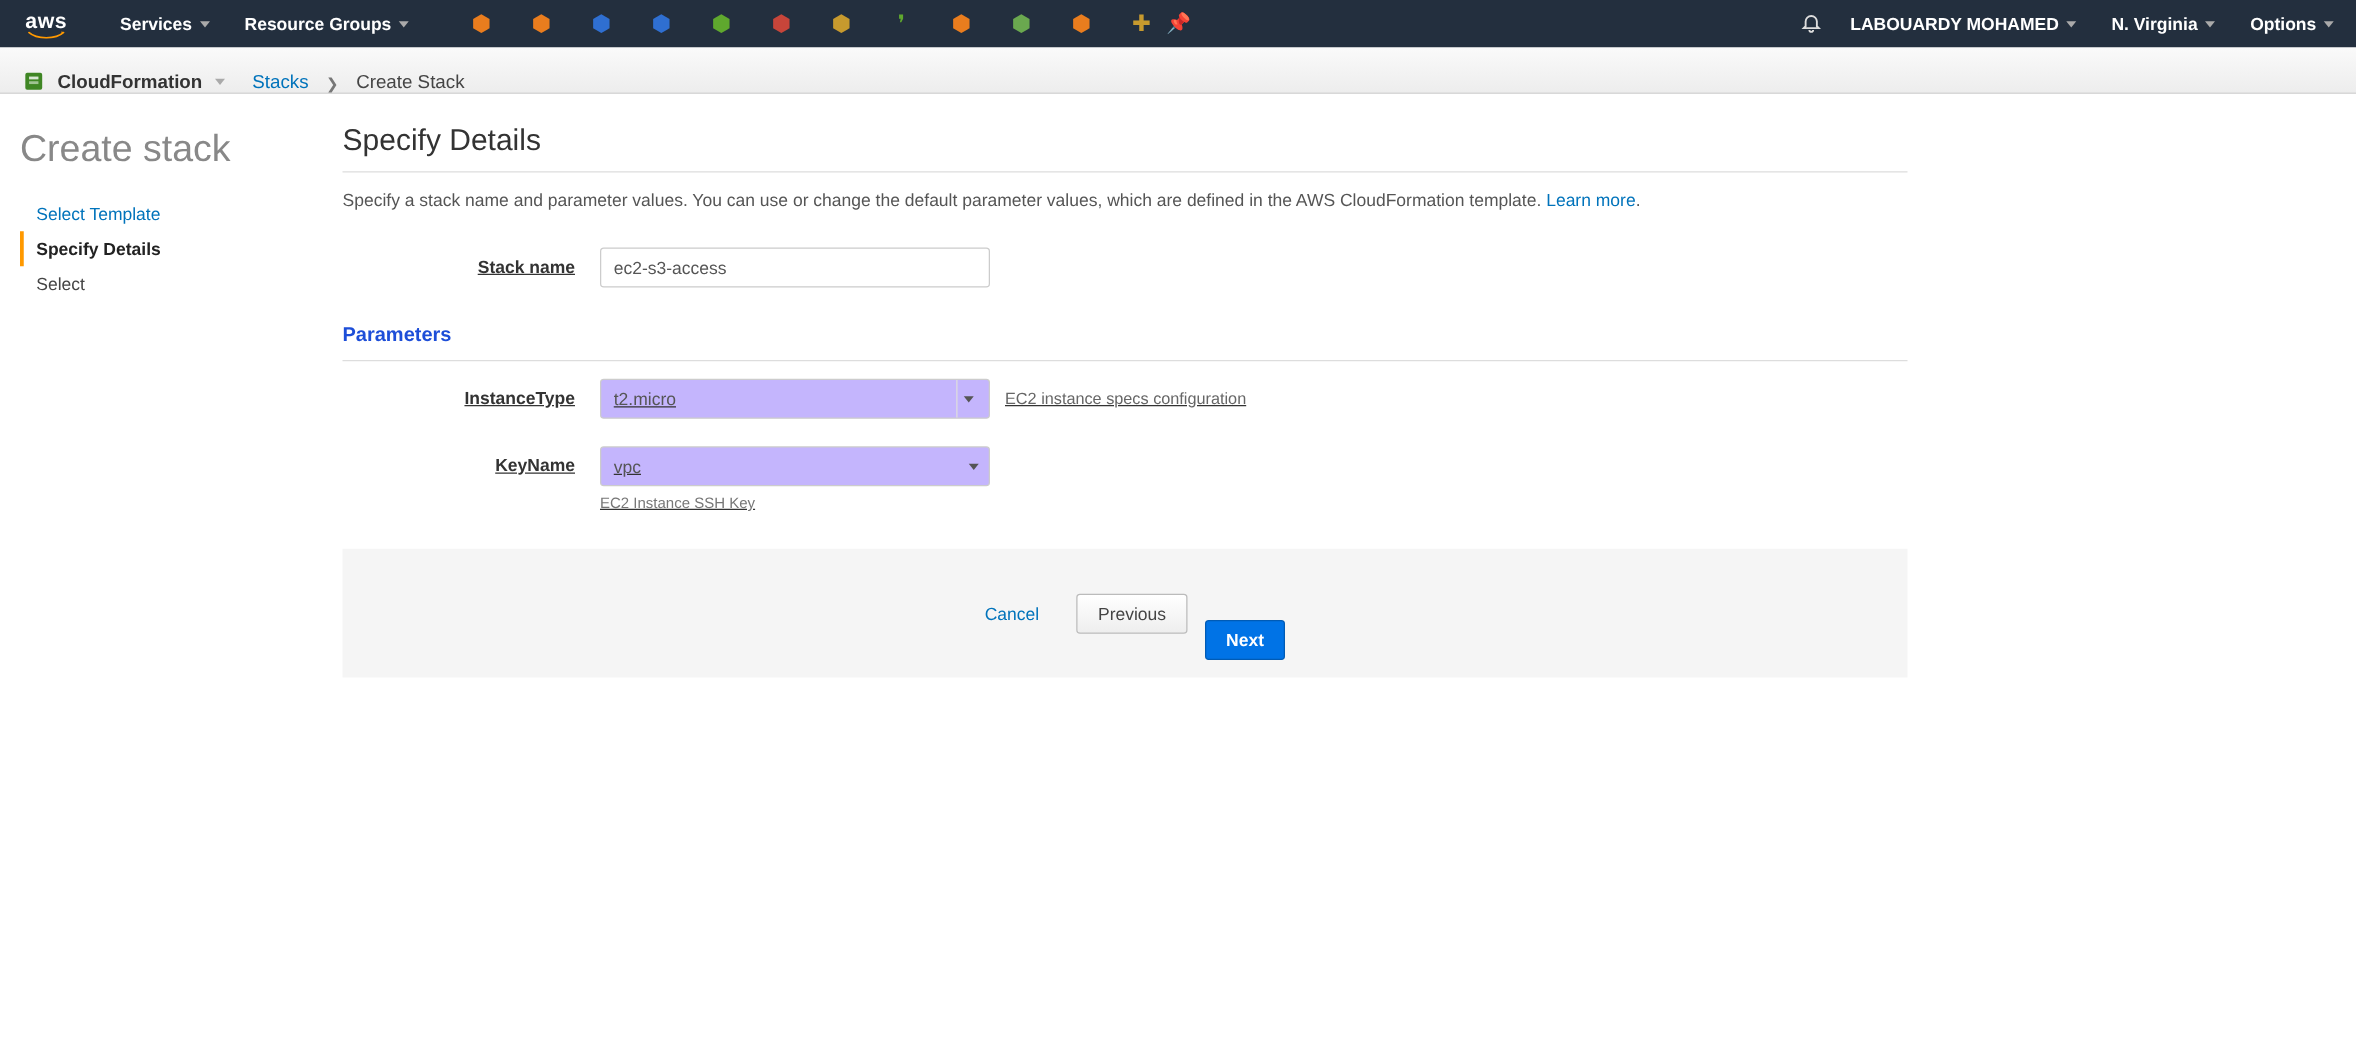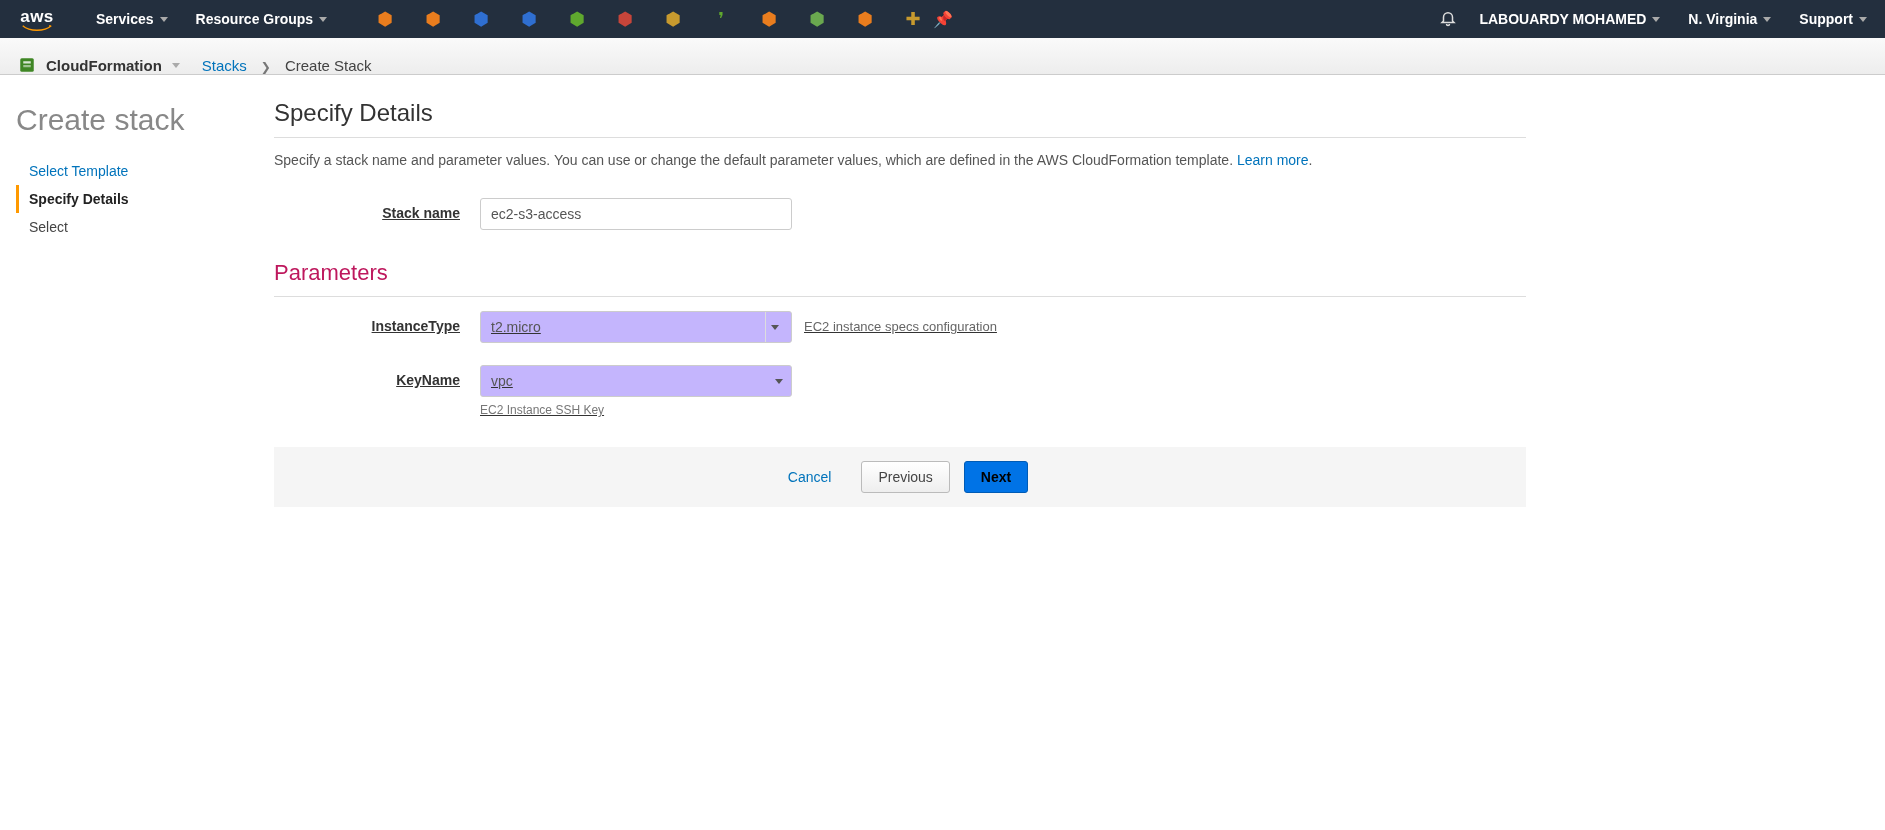--- a/index.html
+++ b/index.html
@@ -52,27 +52,27 @@
     padding: 0 10px; font-size: 14px; color: #555; background: #fff;
   }
   .sel {
     width: 100%; height: 32px; border: 1px solid #ccc; border-radius: 3px;
     background: #c4b5fd; display: flex; align-items: center; justify-content: space-between;
     padding: 0 8px 0 10px; font-size: 14px; color: #555; cursor: pointer;
   }
   .sel-car-box { width: 18px; display: flex; justify-content: center; border-left: 1px solid #ddd; height: 100%; align-items: center; }
   .sel-car { width: 0; height: 0; border-left: 4px solid transparent; border-right: 4px solid transparent; border-top: 5px solid #555; }
 
-  .param-h { font-size: 22px; font-weight: 400; color: #be185d; margin: 30px 0 10px 0; }
+  .param-h { font-size: 16px; font-weight: 700; color: #1d4ed8; margin: 30px 0 10px 0; }
 
   .footer-bar { background: #f5f5f5; padding: 14px 18px; display: flex; justify-content: center; align-items: center; gap: 14px; margin-top: 30px; }
   .btn { height: 32px; padding: 0 16px; border-radius: 3px; font-size: 14px; cursor: pointer; display: inline-flex; align-items: center; }
   .btn-link { background: none; border: none; color: #0073bb; }
   .btn-default { background: linear-gradient(#fff, #eee); border: 1px solid #bbb; color: #444; }
-  .btn-primary { background: #0073e6; border: 1px solid #005bb5; color: #000000; font-weight: 600; }
+  .btn-primary { background: #0073e6; border: 1px solid #005bb5; color: #ffffff; font-weight: 600; margin-top: 43px; }
 </style>
 </head>
 <body>
 
 <div class="topnav">
   <div class="aws-logo">
     <span class="aws-text">aws</span>
     <svg class="aws-smile" viewBox="0 0 40 8">
         <path d="M1 1 C 10 9, 30 9, 39 1" stroke="#ff9900" stroke-width="1.8" fill="none"></path>
         <path d="M36 0 L39 1 L36.5 3 Z" fill="#ff9900"></path>
@@ -110,21 +110,21 @@
   </span>
   <div class="nav-dd">
     <span>LABOUARDY MOHAMED</span>
     <span class="caret-down"></span>
   </div>
   <div class="nav-dd">
     <span>N. Virginia</span>
     <span class="caret-down"></span>
   </div>
   <div class="nav-dd" style="margin-right:0">
-    <span>Support</span>
+    <span>Options</span>
     <span class="caret-down"></span>
   </div>
 </div>
 
 <div class="bcbar">
   <div class="svc-chip">
     <svg class="cf-ico" viewBox="0 0 24 24">
         <rect x="3" y="3" width="18" height="18" rx="2" fill="#3f8624"></rect>
         <rect x="7" y="7" width="10" height="3" fill="#fff" opacity="0.8"></rect>
         <rect x="7" y="12" width="10" height="3" fill="#fff" opacity="0.5"></rect>

